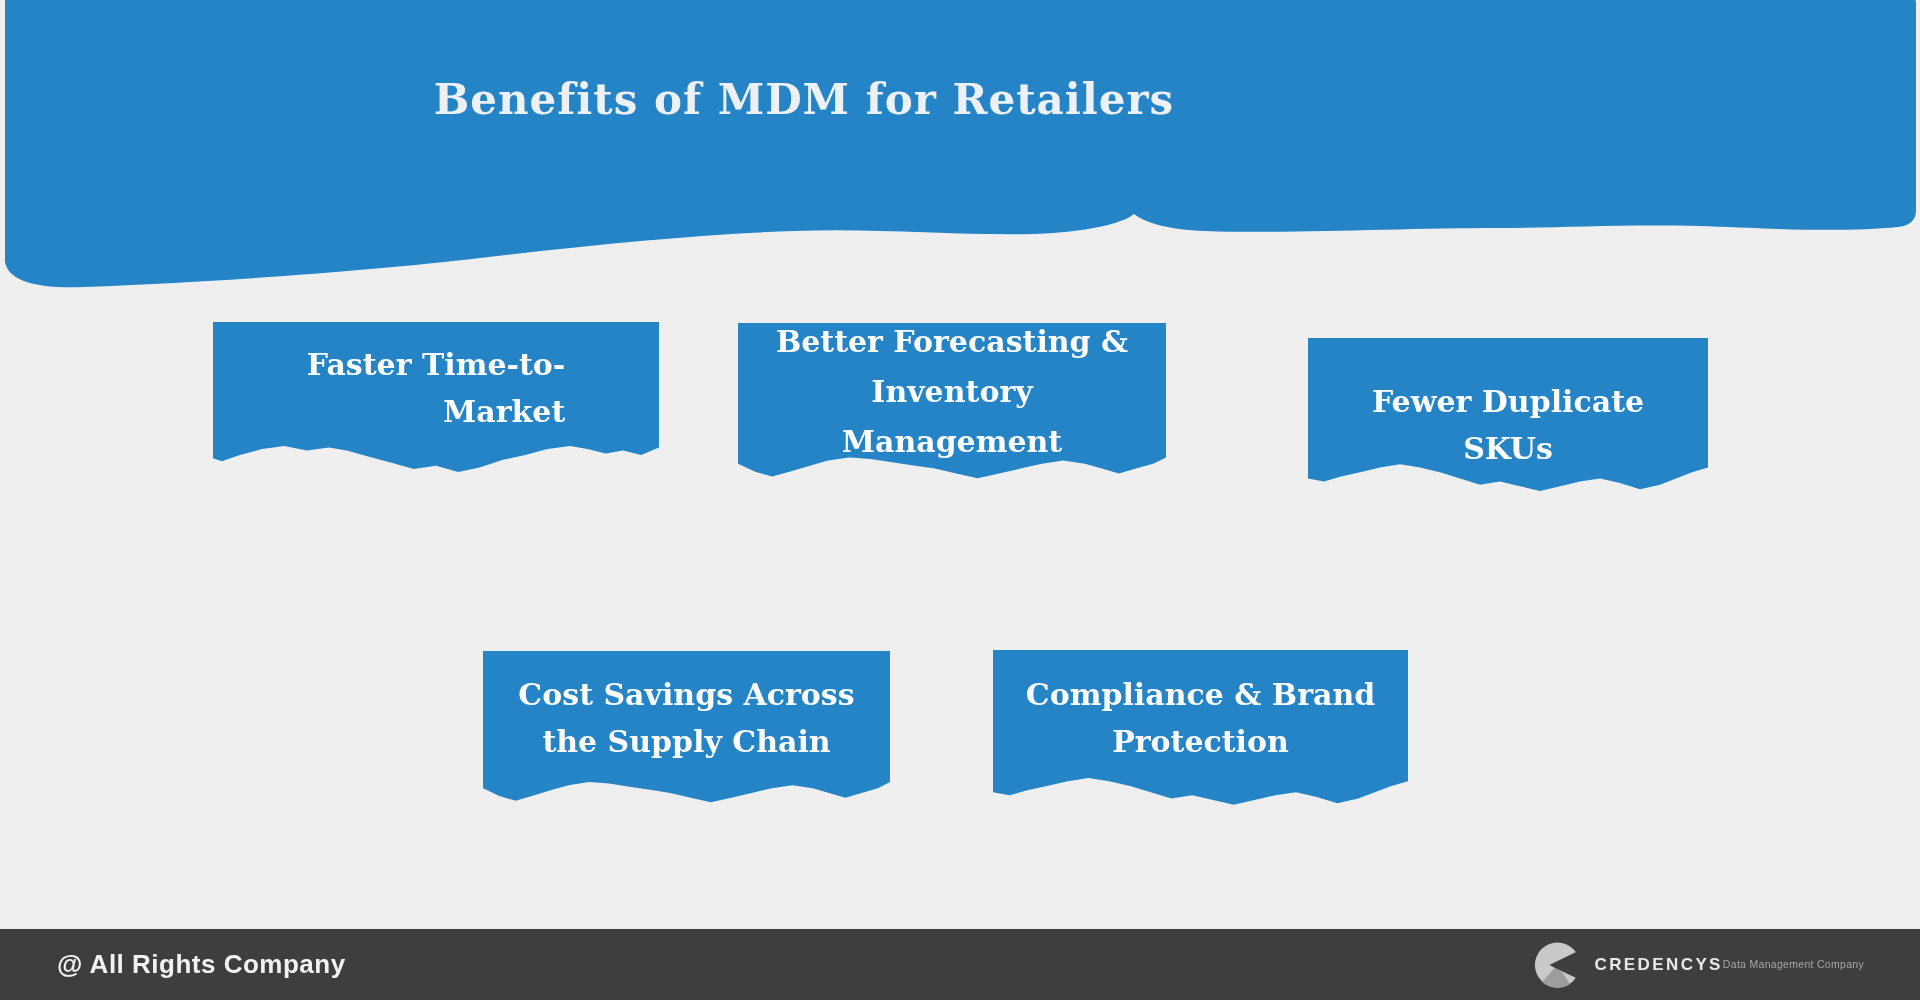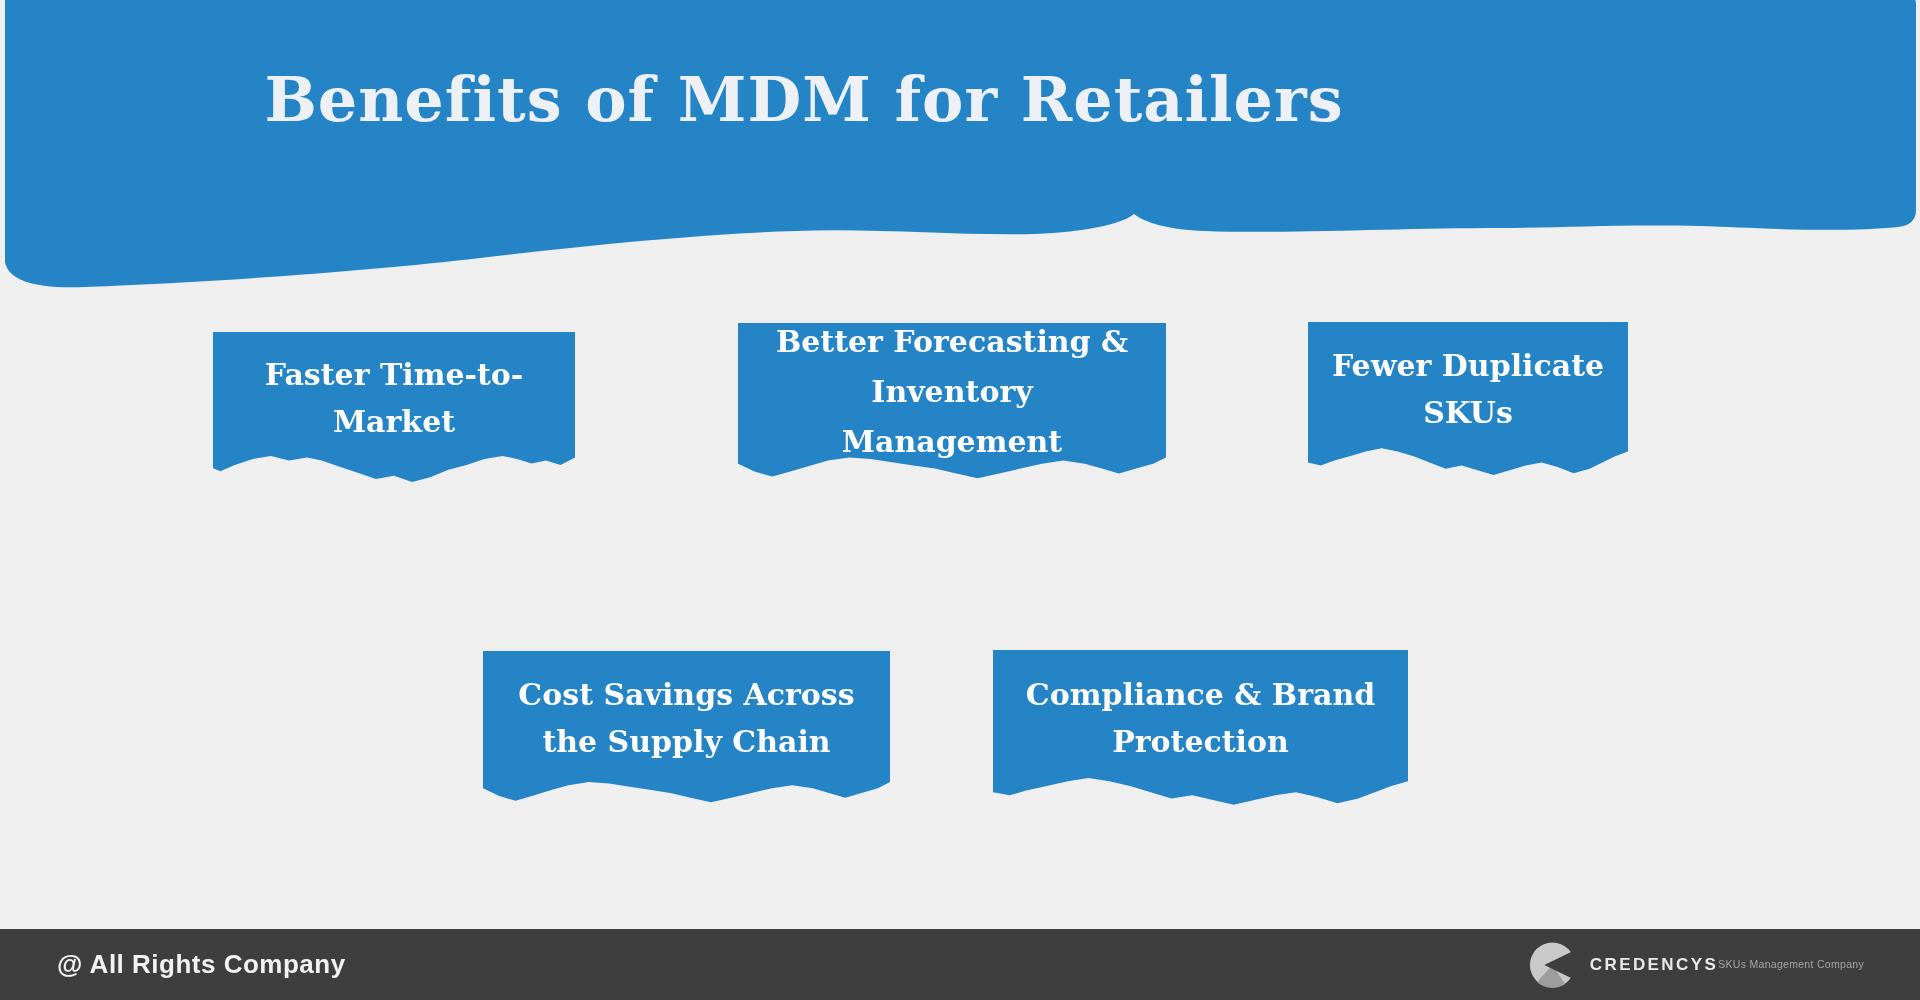--- a/index.html
+++ b/index.html
@@ -26,21 +26,21 @@
   .wave-fill { fill: var(--accent-blue, #2484c6); }
 
   .page-title {
     position: absolute;
     top: 58px;
     left: 0;
     width: 1608px;
     text-align: center;
     font-family: "DejaVu Serif", "Liberation Serif", serif;
     font-weight: 700;
-    font-size: 62px;
+    font-size: 42px;
     line-height: 84px;
     color: var(--title-text, #edf1f5);
     letter-spacing: 1px;
   }
 
   
   .card {
     position: absolute;
     background: var(--accent-blue, #2484c6);
     color: var(--card-text, #fdfdfe);
@@ -48,23 +48,23 @@
     font-weight: 700;
     font-size: 30px;
     line-height: 47px;
     text-align: center;
     display: flex;
     align-items: center;
     justify-content: center;
     padding-bottom: 22px;
     box-sizing: border-box;
   }
-  .card-1 { left: 213px;  top: 332px; width: 362px; height: 153px; clip-path: var(--tear-a); }
+  .card-1 { left: 213px;  top: 322px; width: 446px; height: 153px; clip-path: var(--tear-a); text-align: right; }
   .card-2 { left: 738px;  top: 323px; width: 428px; height: 160px; clip-path: var(--tear-b); line-height: 50px; }
-  .card-3 { left: 1308px; top: 322px; width: 320px; height: 156px; clip-path: var(--tear-c); }
+  .card-3 { left: 1308px; top: 338px; width: 400px; height: 156px; clip-path: var(--tear-c); align-items: flex-end; }
   .card-4 { left: 483px;  top: 651px; width: 407px; height: 156px; clip-path: var(--tear-b); }
   .card-5 { left: 993px;  top: 650px; width: 415px; height: 158px; clip-path: var(--tear-c); }
 
   .slide {
     --tear-a: polygon(0% 0%,100% 0%,100% 82%,96% 87%,92% 84%,88% 86%,84% 83%,80% 81%,75% 83%,70% 87%,65% 90%,60% 95%,55% 98%,50% 94%,45% 96%,40% 92%,35% 88%,30% 84%,26% 82%,21% 84%,16% 81%,11% 83%,6% 87%,2% 91%,0% 89%);
     --tear-b: polygon(0% 0%,100% 0%,100% 84%,97% 88%,93% 91%,89% 94%,85% 91%,81% 88%,76% 86%,71% 88%,66% 91%,61% 94%,56% 97%,51% 94%,46% 91%,41% 89%,36% 87%,31% 85%,26% 84%,21% 86%,17% 89%,12% 93%,8% 96%,4% 93%,0% 88%);
     --tear-c: polygon(0% 0%,100% 0%,100% 83%,96% 86%,92% 90%,88% 94%,83% 97%,78% 93%,73% 90%,68% 92%,63% 95%,58% 98%,53% 95%,48% 92%,43% 94%,38% 90%,33% 86%,28% 83%,23% 81%,18% 83%,13% 86%,8% 89%,4% 92%,0% 90%);
   }
 
   
@@ -152,18 +152,18 @@
     <div class="copyright">@ All Rights Company</div>
 
     <div class="logo">
       <svg class="logo-mark" viewBox="0 0 60 60">
         <circle cx="26" cy="30" r="25" fill="var(--logo-light-gray, #c9c9c9)"></circle>
         <path d="M26,30 L40,51 A25,25 0 0 1 9,49 Z" fill="var(--logo-mid-gray, #9d9d9d)"></path>
         <polygon points="52,13 17,30 52,47" fill="var(--footer-background, #3e3e3e)"></polygon>
       </svg>
       <div class="logo-text">
         <span class="logo-name">CREDENCYS</span>
-        <span class="logo-tagline">SKUs Management Company</span>
+        <span class="logo-tagline">Data Management Company</span>
       </div>
     </div>
   </div>
 
 </div>
 
 </body></html>

